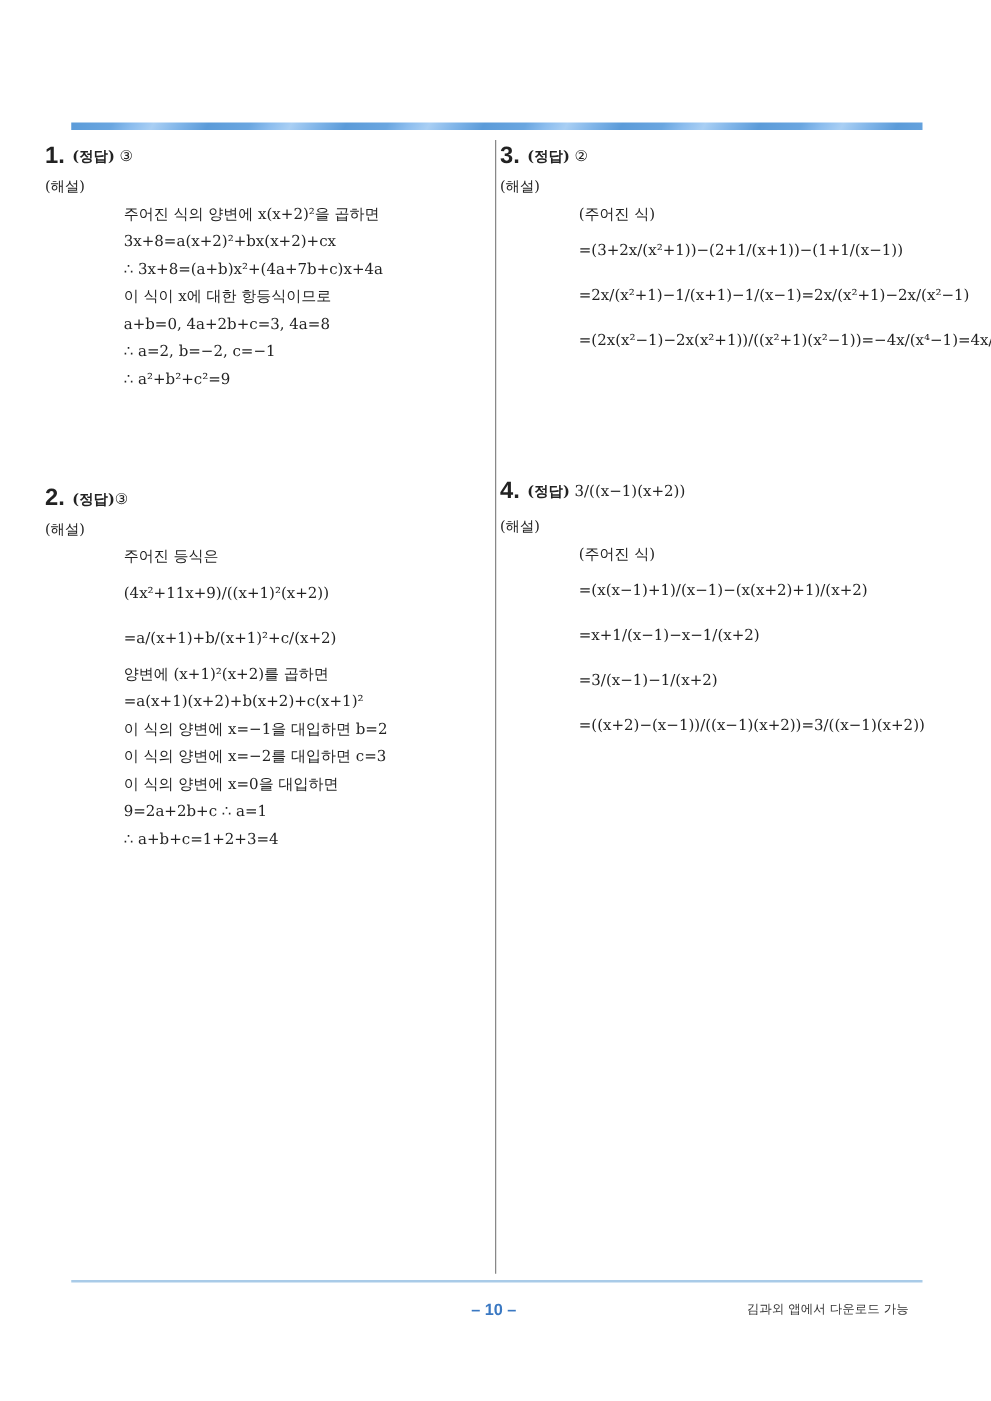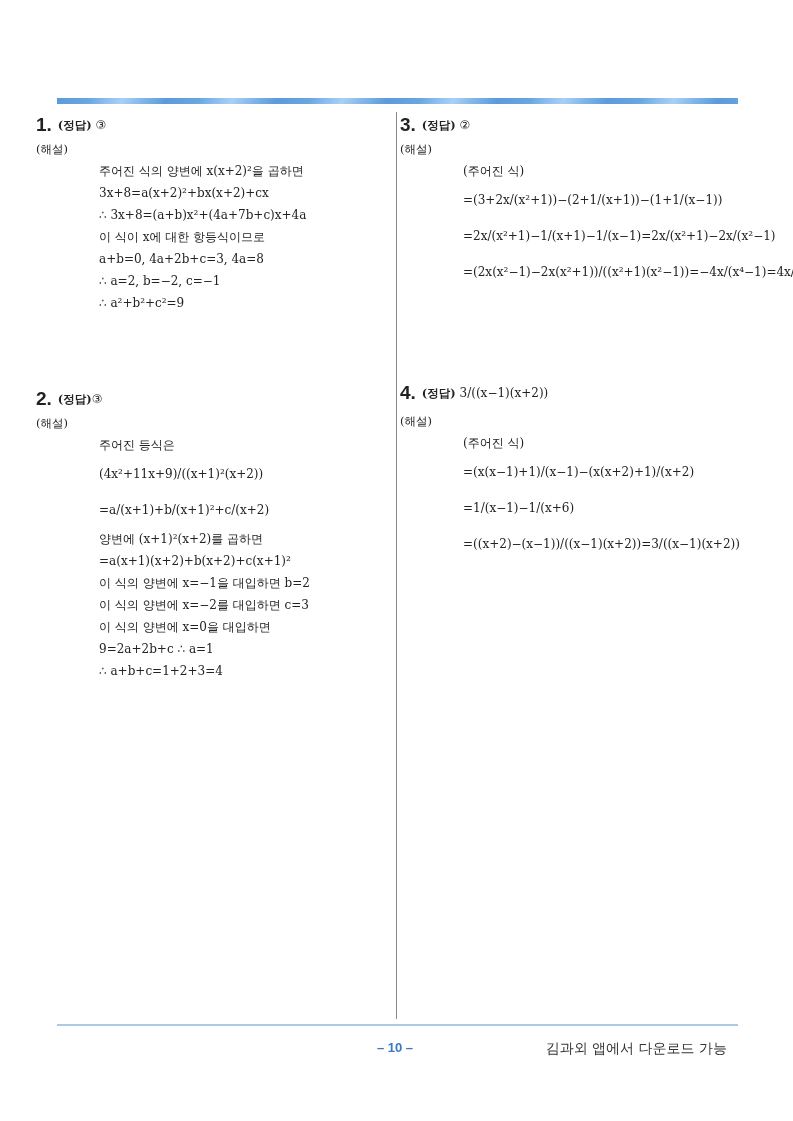--- a/index.html
+++ b/index.html
@@ -5,21 +5,21 @@
   html, body { margin:0; padding:0; background:#ffffff; }
   body { width:793px; height:1121px; position:relative; overflow:hidden;
          font-family:"DejaVu Serif", serif; color:#222; }
   .topbar { position:absolute; left:57px; top:98px; width:681px; height:6px;
     background: repeating-linear-gradient(115deg, #5b9bd9 0px, #6aa6e0 30px, #8cbdee 45px, #a9cff4 60px, #7fb4e8 80px, #5b9bd9 100px); }
   .divider { position:absolute; left:396px; top:112px; width:1px; height:907px; background:#888; }
   .bottomline { position:absolute; left:57px; top:1024px; width:681px; height:2px; background:#a9cbe8; }
   .pagenum { position:absolute; left:360px; top:1040px; width:70px; text-align:center;
     font-family:"Liberation Sans", sans-serif; font-weight:bold; color:#3a78c2; font-size:13px; }
   .footer-text { position:absolute; right:66px; top:1040px; font-family:"DejaVu Sans", sans-serif;
-    font-size:14px; color:#333; }
+    font-size:10px; color:#333; }
 
   .problem { position:absolute; font-size:12px; line-height:22px; }
   .pnum { font-family:"Liberation Sans", sans-serif; font-weight:bold; font-size:19px; margin-right:6px; }
   .answer-label { font-size:11.5px;font-weight:bold; }
   .head-row { display:flex; align-items:center; height:26px; }
   .sol-label { font-size:11.5px; }
   .body { margin-left:63px; }
   .line { white-space:nowrap; height:22px; display:flex; align-items:center; }
   .tall { height:36px; }
 </style>
@@ -86,20 +86,21 @@
 <div class="problem" style="left:400px; top:376px;">
   <div class="head-row" style="height:34px;">
     <span class="pnum">4.</span>
     <span class="answer-label">(정답)</span>&nbsp;
     <span>3/((x−1)(x+2))</span>
   </div>
   <div class="sol-label">(해설)</div>
   <div class="body">
     <div class="line">(주어진 식)</div>
     <div class="line tall">=(x(x−1)+1)/(x−1)−(x(x+2)+1)/(x+2)</div>
-    <div class="line tall">=1/(x−1)−1/(x+6)</div>
+    <div class="line tall">=x+1/(x−1)−x−1/(x+2)</div>
+    <div class="line tall">=3/(x−1)−1/(x+2)</div>
     <div class="line tall">=((x+2)−(x−1))/((x−1)(x+2))=3/((x−1)(x+2))</div>
   </div>
 </div>
 
 <div class="bottomline"></div>
 <div class="pagenum">– 10 –</div>
 <div class="footer-text">김과외 앱에서 다운로드 가능</div>
 
 </body></html>

